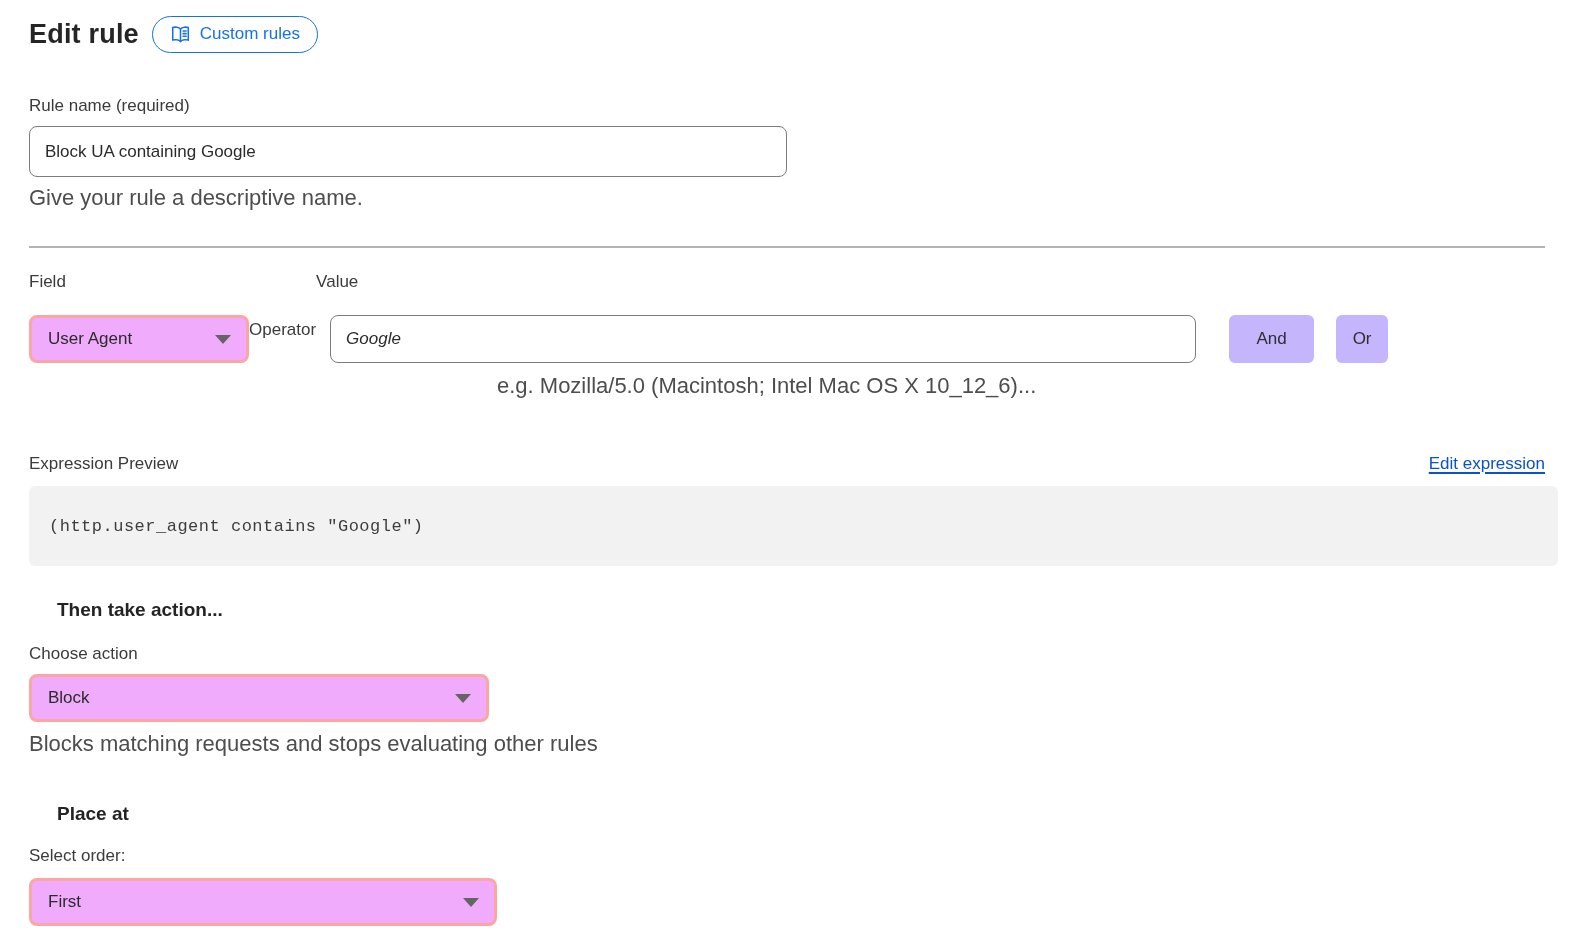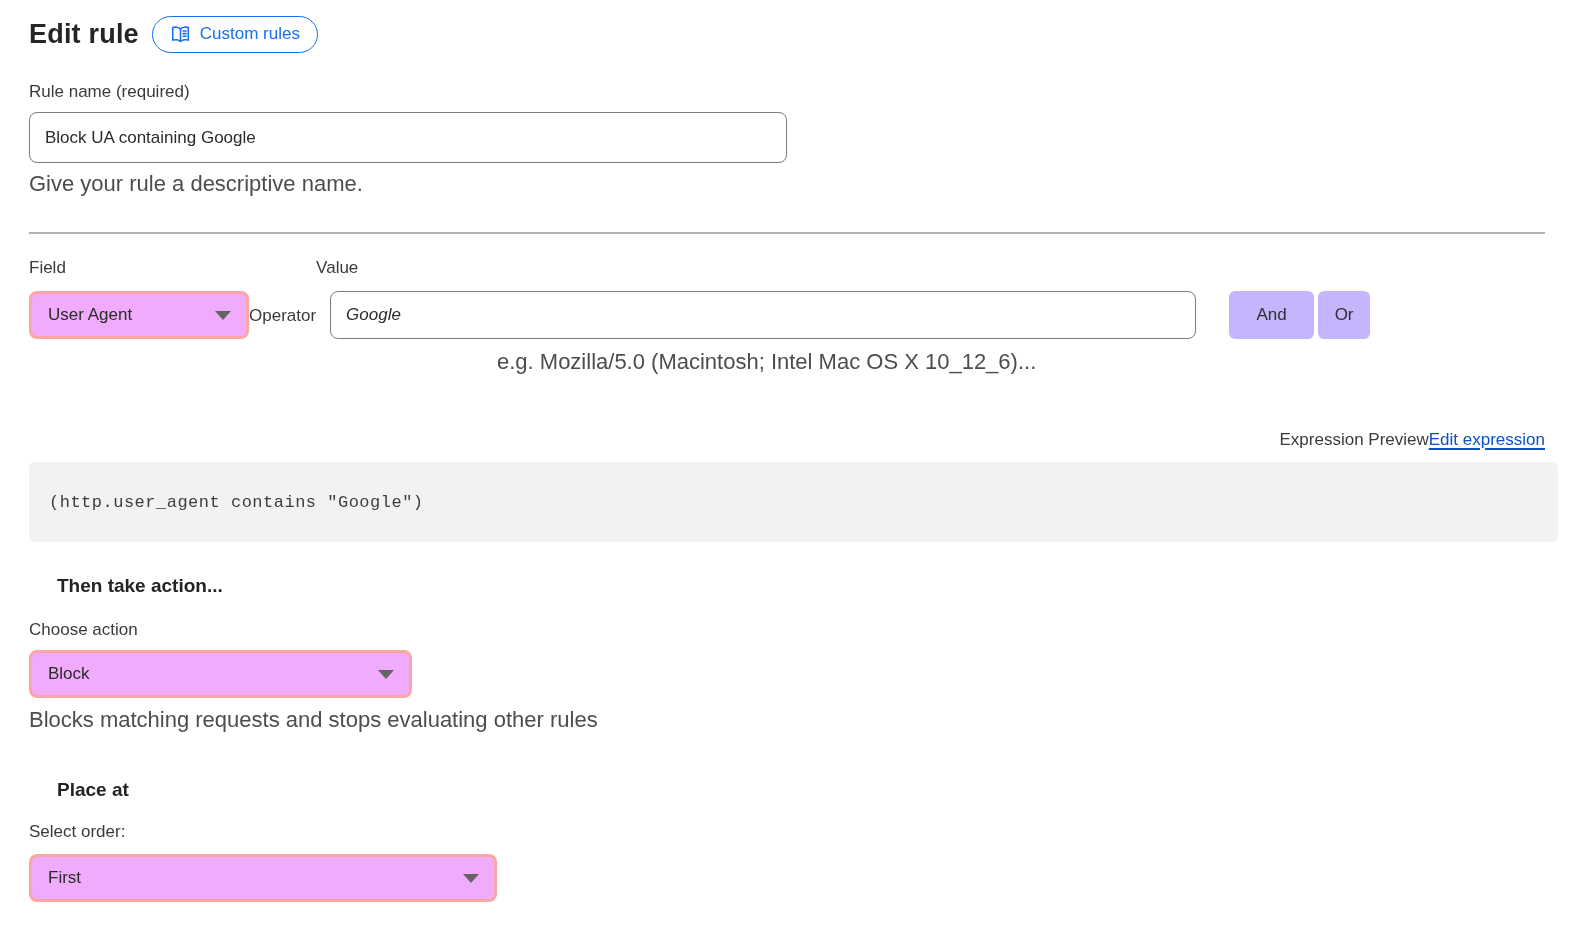--- a/index.html
+++ b/index.html
@@ -29,73 +29,73 @@
   .help-text { font-size: 22px; color: #4d4d4d; }
 
   
   .text-input {
     display: block; height: 51px; border: 1px solid #7d7d7d; border-radius: 8px;
     padding: 0 15px; font-size: 17px; color: #2b2b2b; background: #fff;
     font-family: inherit; outline: none; width: 758px;
   }
 
   
-  .rule-name-section { margin-top: 29px; }
+  .rule-name-section { margin-top: 43px; }
   .rule-name-section .field-label { margin-bottom: 10px; }
   .rule-name-section .help-text { margin-top: 8px; }
 
   .divider { margin-top: 35px; height: 2px; background: #b3b3b3; }
 
   
   .cond-row { margin-top: 24px; display: flex; align-items: flex-end; }
-  .cond-col .field-label { margin-bottom: 13px; }
+  .cond-col .field-label { margin-bottom: 23px; }
   .select-box {
     position: relative; height: 48px; border: 3px solid #fca5a5; border-radius: 8px;
     background: #f0abfc; display: flex; align-items: center; padding: 0 40px 0 16px;
     font-size: 17px; color: #2b2b2b; cursor: pointer;
   }
   .caret {
     position: absolute; right: 15px; top: 50%; margin-top: -4px;
     width: 0; height: 0;
     border-left: 8px solid transparent; border-right: 8px solid transparent;
     border-top: 9px solid #646464;
   }
   .w-field { width: 220px; }
   .w-op { width: 220px; margin-left: 14px; }
   .w-value { width: 866px; margin-left: 14px; font-style: italic; }
   .value-input { width: 866px; height: 48px; }
   .logic-btn {
     height: 48px; border: none; border-radius: 6px; background: #c4b5fd;
     color: #2f2f2f; font-size: 17px; cursor: pointer; font-family: inherit;
   }
   .and-btn { width: 85px; margin-left: 33px; }
-  .or-btn { width: 52px; margin-left: 4px; }
+  .or-btn { width: 52px; margin-left: 22px; }
   .value-help { margin-top: 10px; margin-left: 468px; }
 
   
-  .expr-head { margin-top: 55px; display: flex; align-items: baseline; justify-content: flex-end; }
+  .expr-head { margin-top: 55px; display: flex; align-items: baseline; justify-content: space-between; }
   .expr-label { font-size: 17px; color: #3b3b3b; }
   .edit-expr-link {
     font-size: 17px; color: #0b51c9; text-decoration: underline;
     text-decoration-thickness: 1.5px; text-underline-offset: 3px; cursor: pointer;
   }
   .expr-box {
     margin-top: 12px; width: 1529px; height: 80px; background: #f2f2f2;
     border-radius: 6px; display: flex; align-items: center; padding: 0 20px;
   }
   .expr-code {
     font-family: "Liberation Mono", "DejaVu Sans Mono", monospace;
     font-size: 17px; color: #3d3d3d; letter-spacing: 0.5px;
   }
 
   
   .section-heading { font-size: 19px; font-weight: 700; color: #232323; margin-left: 28px; }
   .action-section { margin-top: 33px; }
   .action-section .field-label { margin-top: 23px; margin-bottom: 10px; }
-  .w-action { width: 383px; }
+  .w-action { width: 460px; }
   .action-section .help-text { margin-top: 9px; }
 
   
   .place-section { margin-top: 46px; }
   .place-section .field-label { margin-top: 21px; margin-bottom: 12px; }
   .w-order { width: 468px; }
 </style>
 </head>
 <body>
 

